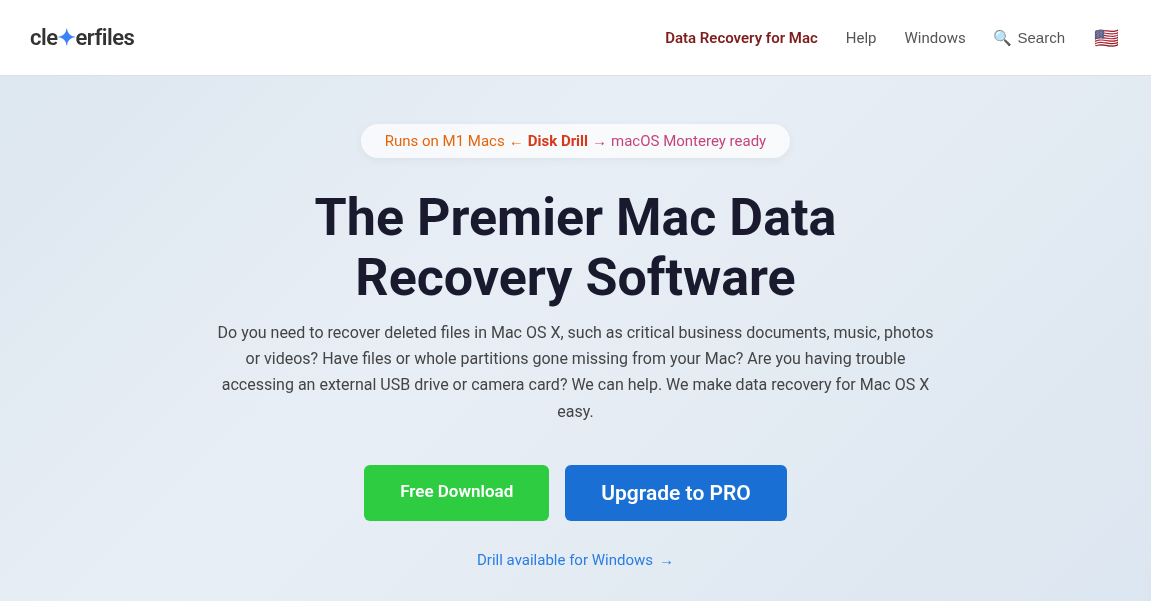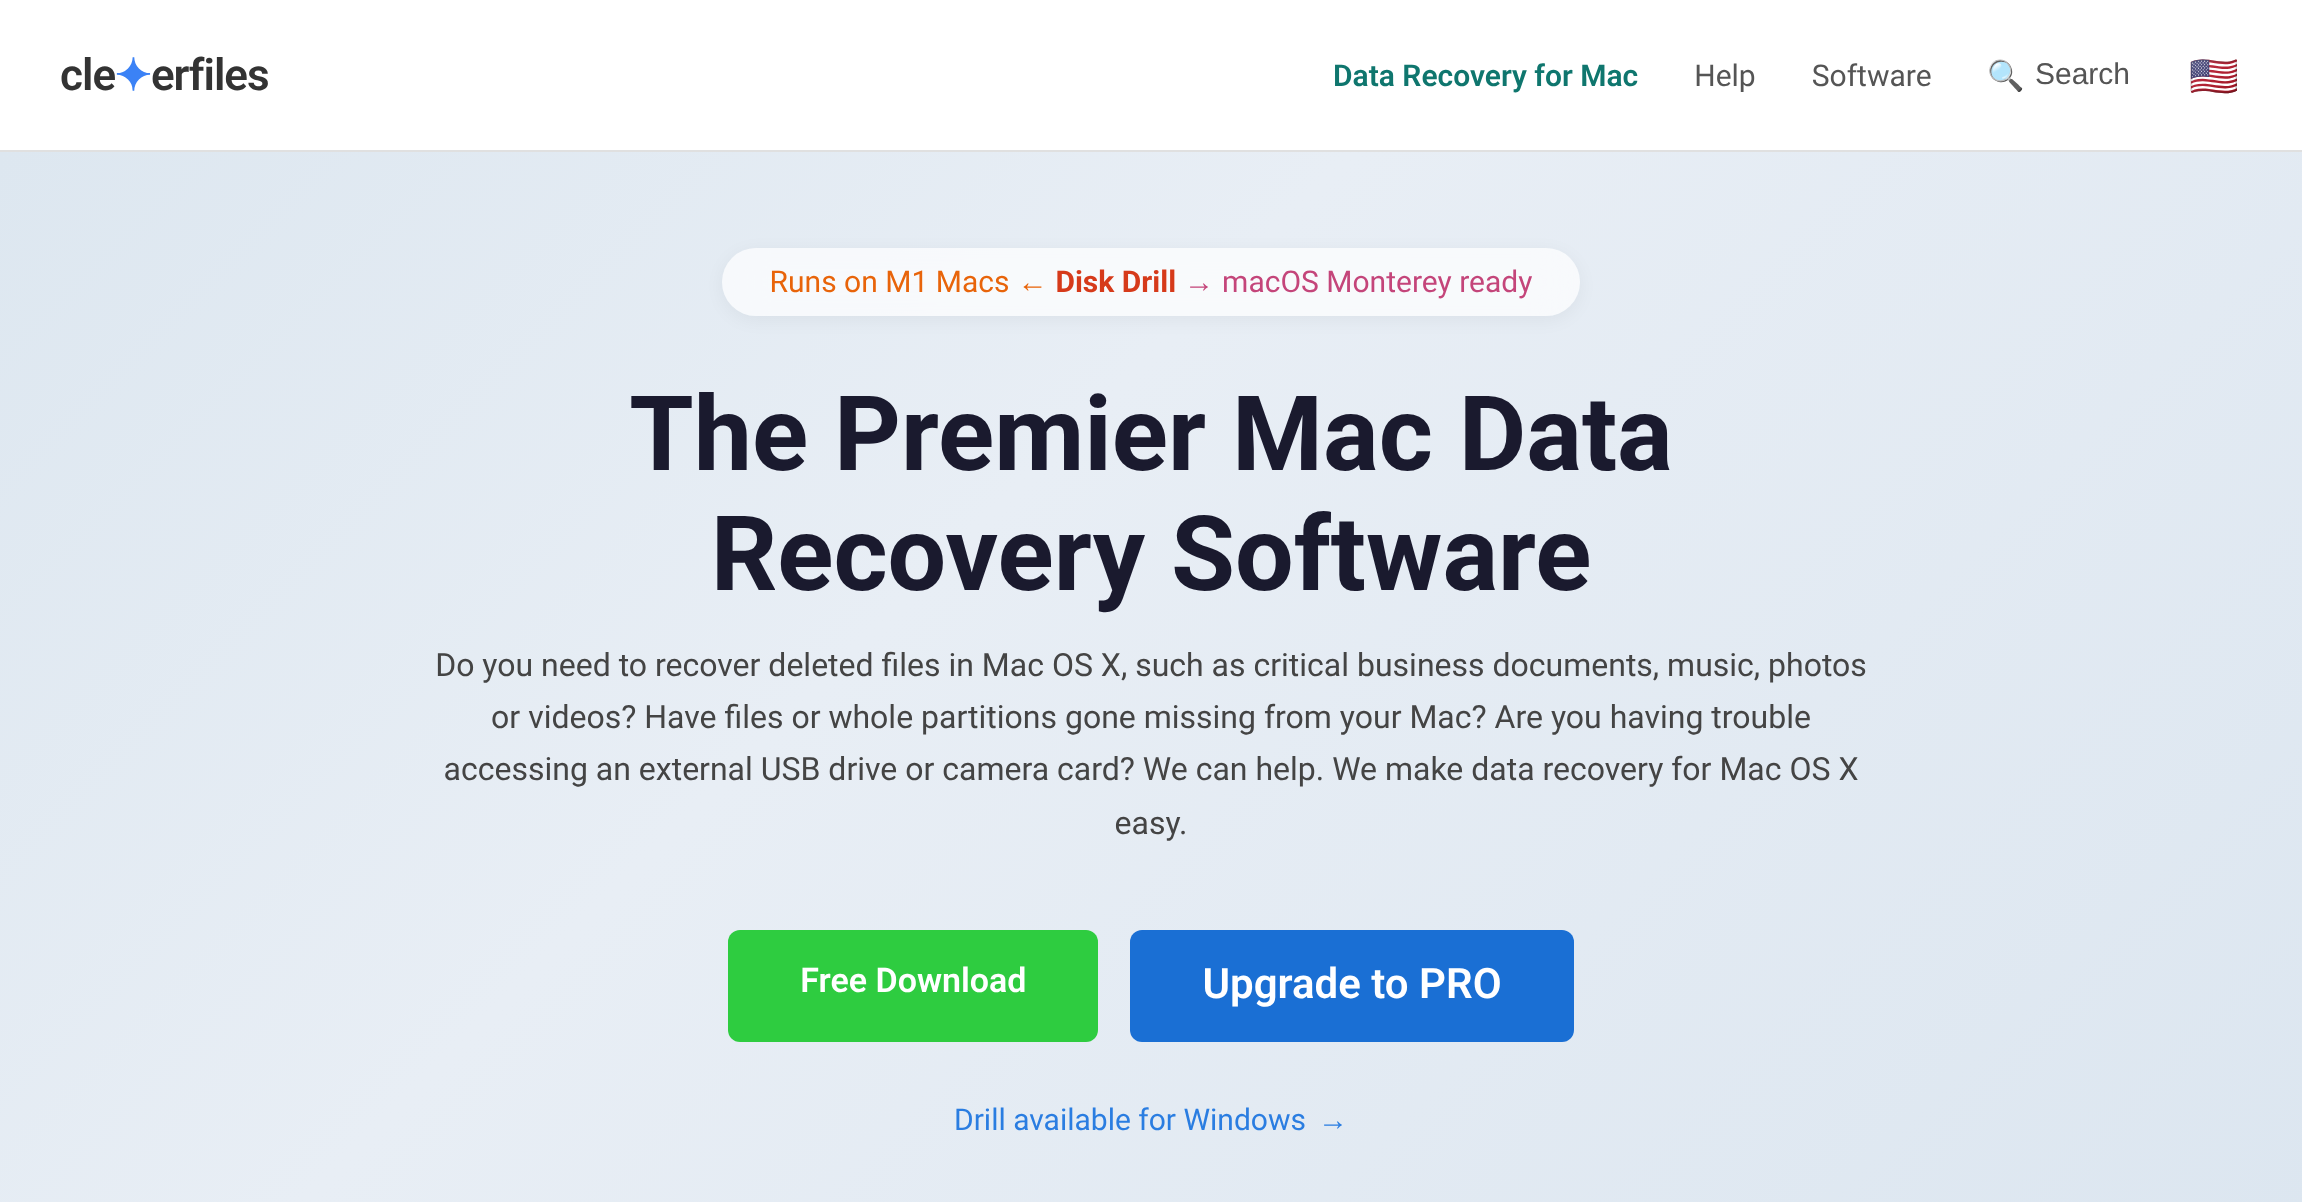--- a/index.html
+++ b/index.html
@@ -52,21 +52,21 @@
     }
 
     .nav-link {
       font-size: 15px;
       color: #555;
       text-decoration: none;
       cursor: pointer;
     }
 
     .nav-link.active {
-      color: #0f766e;
+      color: #7f1d1d;
       font-weight: 600;
     }
 
     .nav-link.windows {
       color: #e04a2a;
     }
 
     .search-btn {
       display: flex;
       align-items: center;
@@ -195,21 +195,21 @@
 <header>
   <div class="logo">
     <span class="logo-text">
       cle<span class="logo-icon">✦</span>erfiles
     </span>
   </div>
 
   <nav>
     <a class="nav-link active">Data Recovery for Mac</a>
     <a class="nav-link">Help</a>
-    <a class="nav-link">Software</a>
+    <a class="nav-link">Windows</a>
     <button class="search-btn">
       <span>🔍</span>
       <span>Search</span>
     </button>
     <div class="flag-icon">
       <span>🇺🇸</span>
     </div>
   </nav>
 </header>
 

